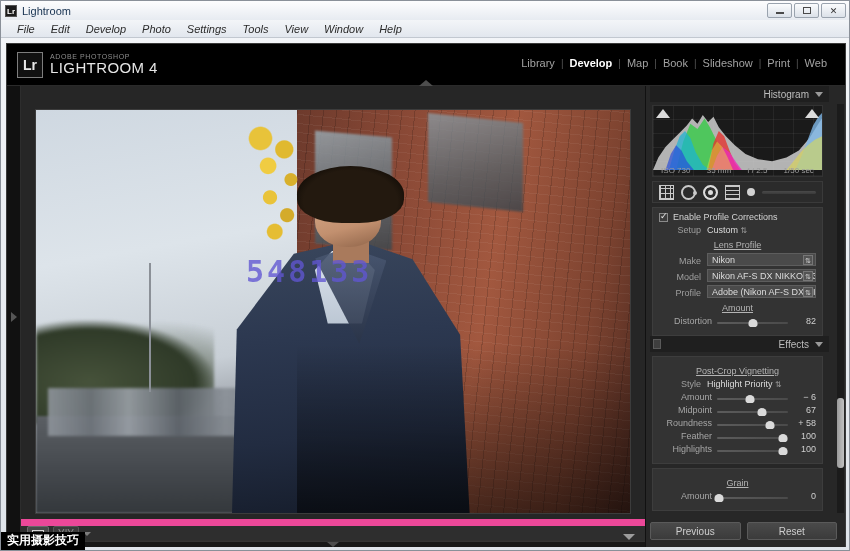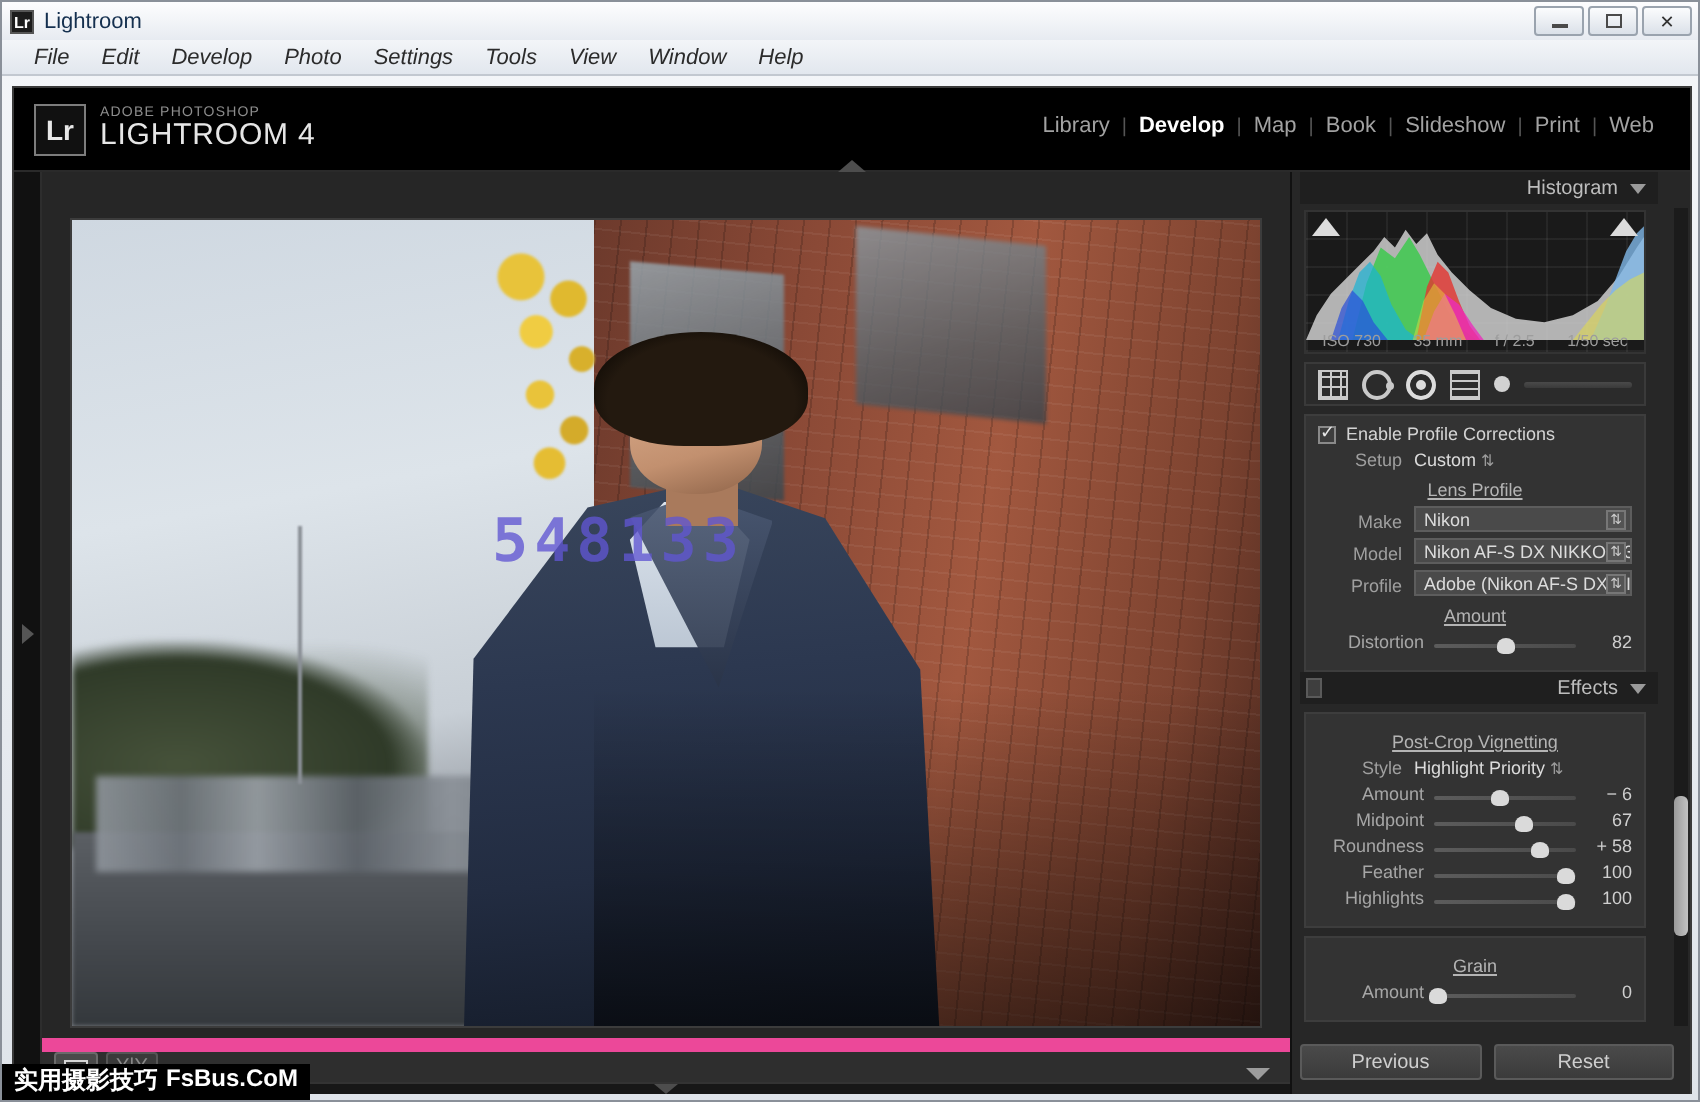--- a/index.html
+++ b/index.html
@@ -582,24 +582,25 @@
   }
 
   
   .wm-fsbus {
     position: absolute;
     left: 0; bottom: 0;
     height: 18px;
     background: #000;
     color: #fff;
     font-size: 12px;
-    display: flex; 
+    display: flex; align-items: center;
     padding: 0 6px;
     z-index: 40;
     white-space: nowrap;
+    flex-direction: column;
   }
   .wm-fsbus .cn { font-weight: bold; }
   .wm-fsbus .en { font-weight: bold; margin-left: 4px; }
 </style>
 </head>
 <body>
 
 <div class="window">
 
   <div class="titlebar">

